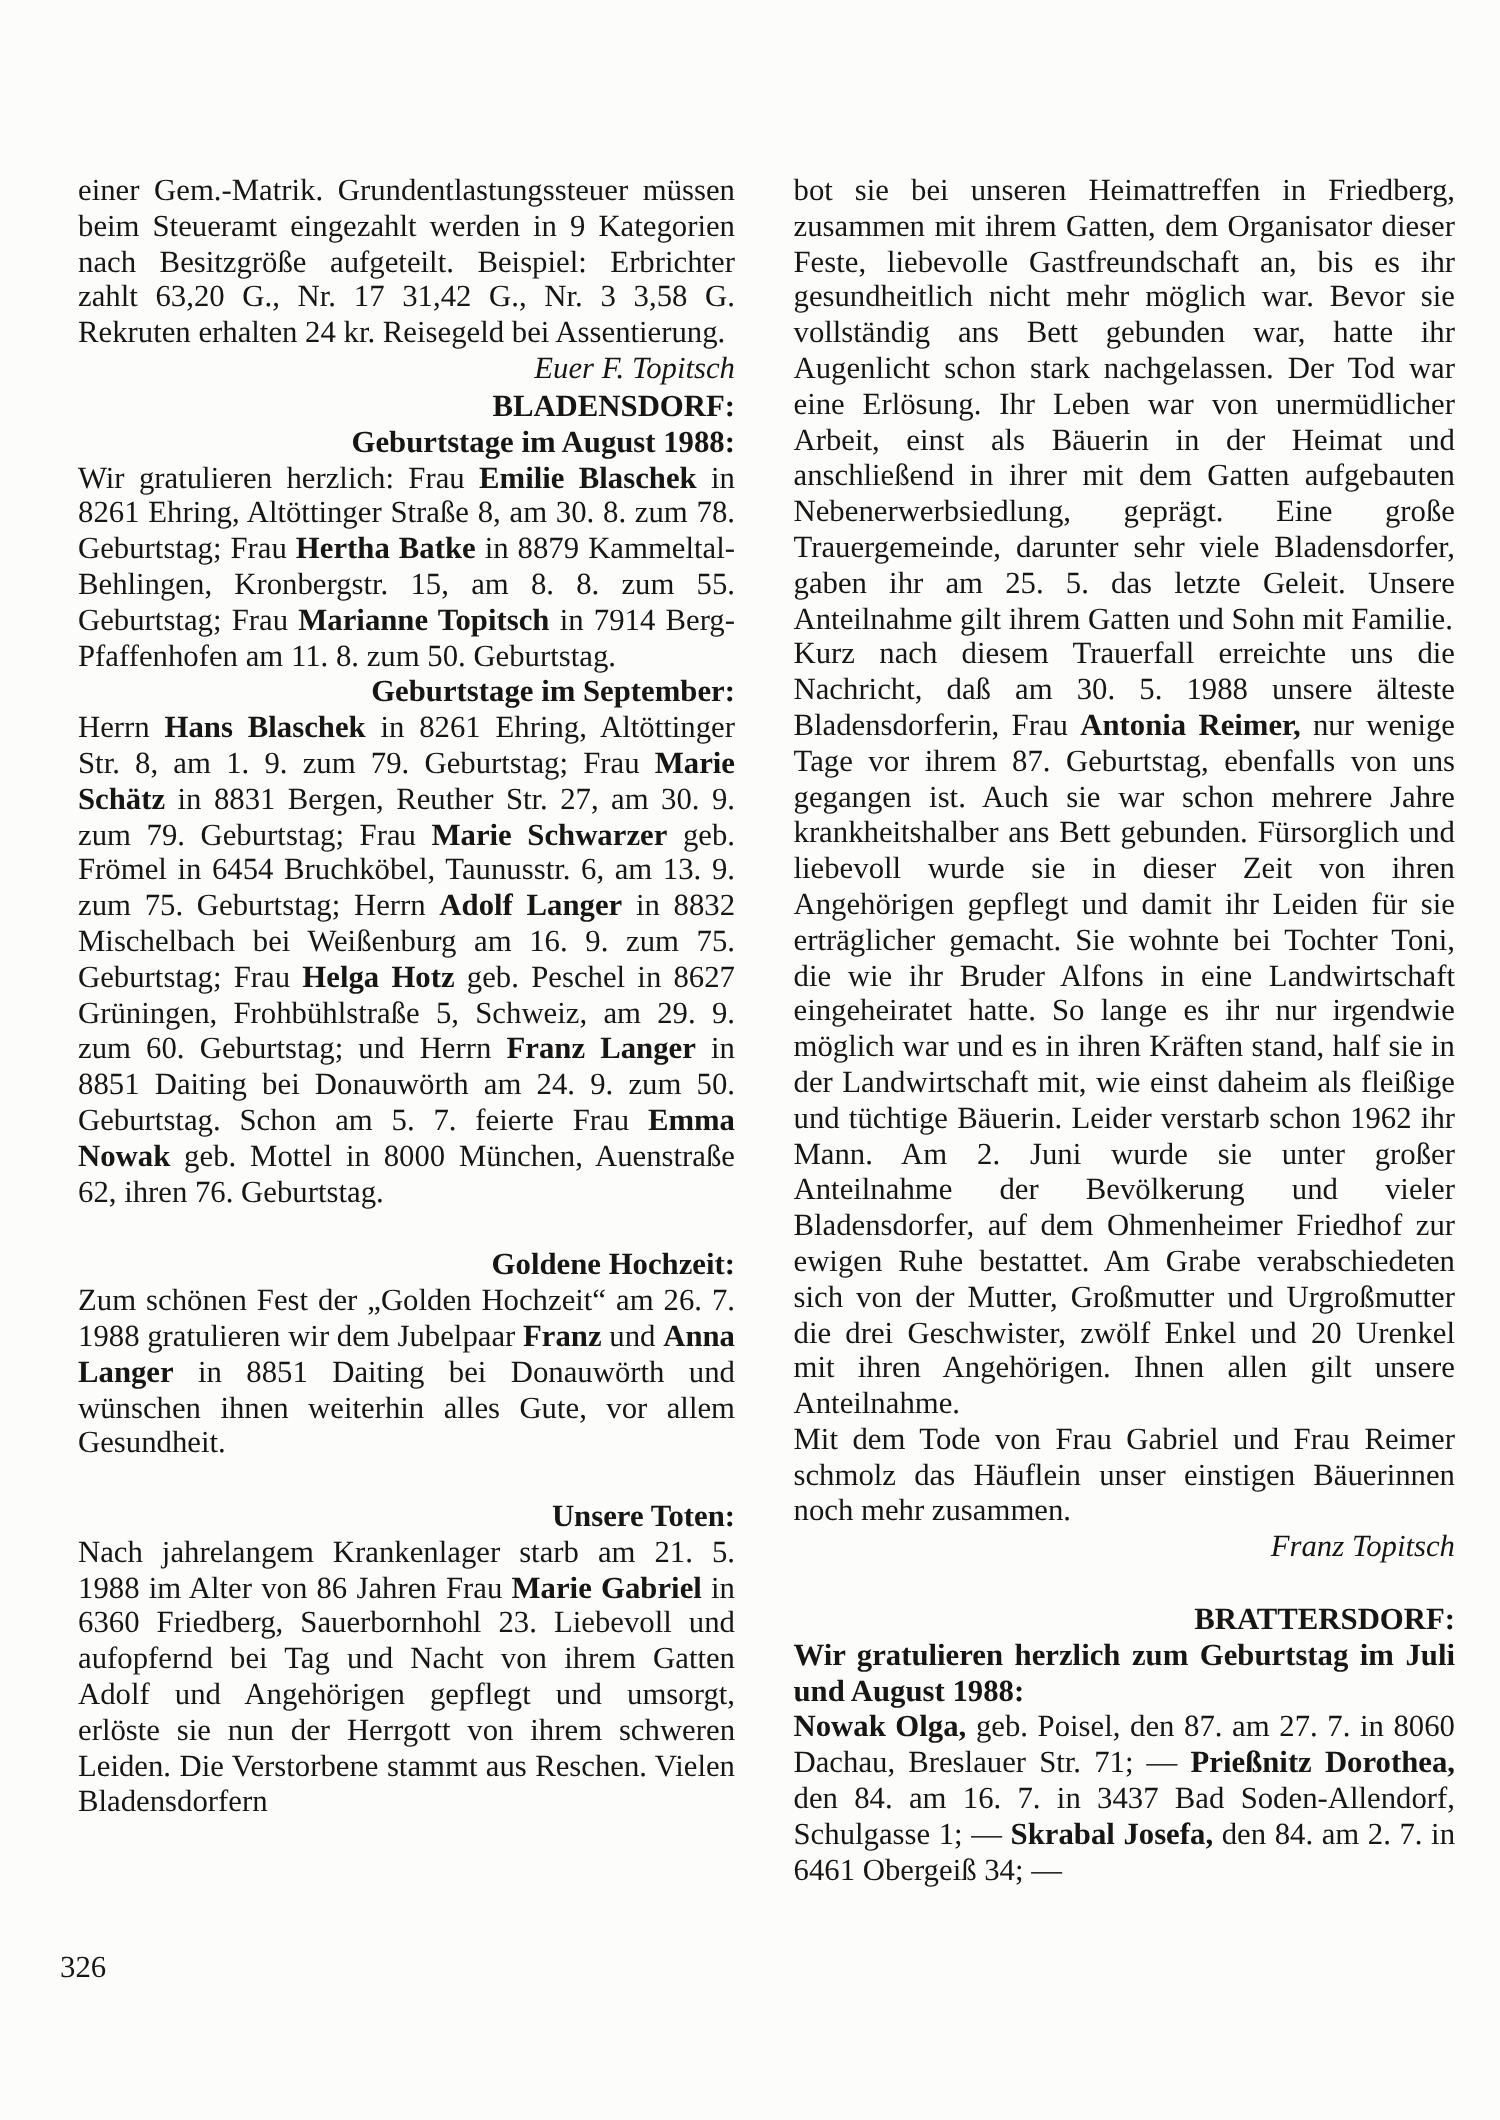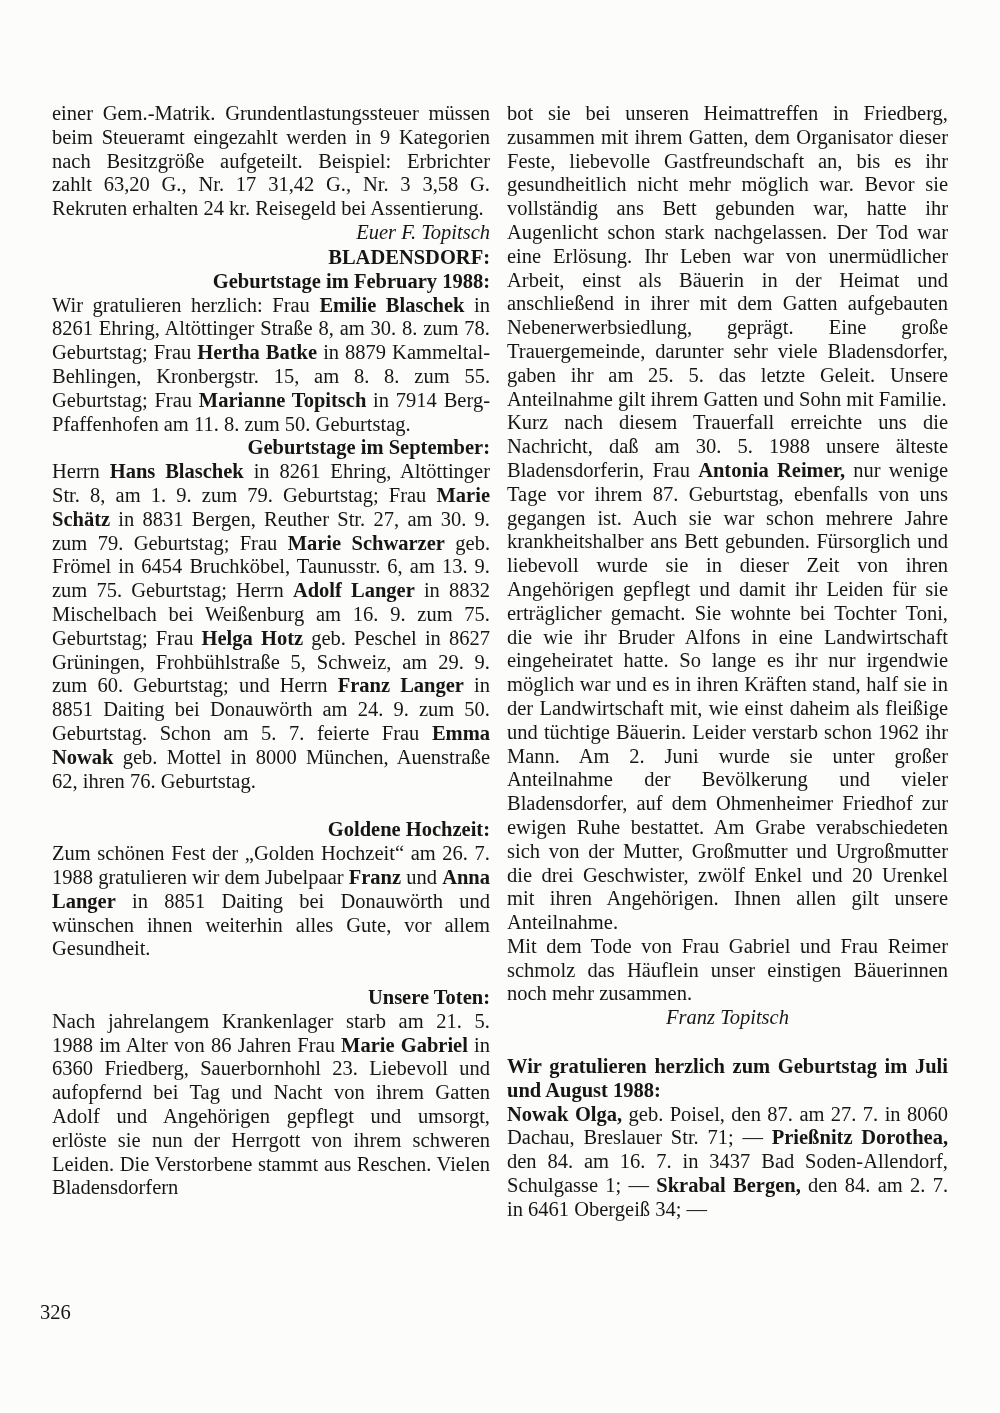--- a/index.html
+++ b/index.html
@@ -8,42 +8,42 @@
     height: 1413px;
     position: relative;
     background: #fcfcfb;
     color: #181614;
     font-family: "Liberation Serif", serif;
     overflow: hidden;
   }
   .columns {
     position: absolute;
     left: 52px;
-    top: 102px;
+    top: 116px;
     display: flex;
-    gap: 17px;
+    gap: 39px;
   }
   .col { width: 438px; }
   .col.right { width: 441px; }
   p.body, h2.heading {
     margin: 0;
     font-size: 20.5px;
     line-height: 23.8px;
     text-align: justify;
     hyphens: auto;
     font-weight: 400;
   }
   h2.heading { font-weight: 700; text-align: right; hyphens: none; }
   h2.heading.justified { text-align: justify; }
   .sig { float: right; font-style: italic; }
   p.sig-line {
     margin: 0;
     font-size: 20.5px;
     line-height: 23.8px;
-    text-align: center;
+    text-align: right;
     font-style: italic;
   }
   .gap { height: 25px; }
   .b { font-weight: 700; }
   .page-number {
     position: absolute;
     left: 40px;
     top: 1301px;
     font-size: 20.5px;
     line-height: 23.8px;
@@ -51,37 +51,38 @@
 </style>
 </head>
 <body>
 
 <main class="columns">
 
   <div class="col left">
     <p class="body"><span>einer Gem.-Matrik. Grundentlastungssteuer müssen beim Steueramt eingezahlt werden in 9 Kategorien nach Besitzgröße aufgeteilt. Beispiel: Erbrichter zahlt 63,20 G., Nr. 17 31,42 G., Nr. 3 3,58 G. Rekruten erhalten 24 kr. Reisegeld bei Assentierung. </span><span class="sig">Euer F. Topitsch</span></p>
     <div class="gap"></div>
     <h2 class="heading">BLADENSDORF:</h2>
-    <h2 class="heading">Geburtstage im February 1988:</h2>
+    <h2 class="heading">Geburtstage im August 1988:</h2>
     <p class="body"><span>Wir gratulieren herzlich: Frau </span><span class="b">Emilie Blaschek</span><span> in 8261 Ehring, Altöttinger Straße 8, am 30. 8. zum 78. Geburtstag; Frau </span><span class="b">Hertha Batke</span><span> in 8879 Kammeltal-Behlingen, Kronbergstr. 15, am 8. 8. zum 55. Geburtstag; Frau </span><span class="b">Marianne Topitsch</span><span> in 7914 Berg-Pfaffenhofen am 11. 8. zum 50. Geburtstag.</span></p>
     <h2 class="heading">Geburtstage im September:</h2>
     <p class="body"><span>Herrn </span><span class="b">Hans Blaschek</span><span> in 8261 Ehring, Altöttinger Str. 8, am 1. 9. zum 79. Geburtstag; Frau </span><span class="b">Marie Schätz</span><span> in 8831 Bergen, Reuther Str. 27, am 30. 9. zum 79. Geburtstag; Frau </span><span class="b">Marie Schwarzer</span><span> geb. Frömel in 6454 Bruchköbel, Taunusstr. 6, am 13. 9. zum 75. Geburtstag; Herrn </span><span class="b">Adolf Langer</span><span> in 8832 Mischelbach bei Weißenburg am 16. 9. zum 75. Geburtstag; Frau </span><span class="b">Helga Hotz</span><span> geb. Peschel in 8627 Grüningen, Frohbühlstraße 5, Schweiz, am 29. 9. zum 60. Geburtstag; und Herrn </span><span class="b">Franz Langer</span><span> in 8851 Daiting bei Donauwörth am 24. 9. zum 50. Geburtstag. Schon am 5. 7. feierte Frau </span><span class="b">Emma Nowak</span><span> geb. Mottel in 8000 München, Auenstraße 62, ihren 76. Geburtstag.</span></p>
     <div class="gap"></div>
     <h2 class="heading">Goldene Hochzeit:</h2>
     <p class="body"><span>Zum schönen Fest der „Golden Hochzeit“ am 26. 7. 1988 gratulieren wir dem Jubelpaar </span><span class="b">Franz</span><span> und </span><span class="b">Anna Langer</span><span> in 8851 Daiting bei Donauwörth und wünschen ihnen weiterhin alles Gute, vor allem Gesundheit.</span></p>
     <div class="gap"></div>
     <h2 class="heading">Unsere Toten:</h2>
     <p class="body"><span>Nach jahrelangem Krankenlager starb am 21. 5. 1988 im Alter von 86 Jahren Frau </span><span class="b">Marie Gabriel</span><span> in 6360 Friedberg, Sauerbornhohl 23. Liebevoll und aufopfernd bei Tag und Nacht von ihrem Gatten Adolf und Angehörigen gepflegt und umsorgt, erlöste sie nun der Herrgott von ihrem schweren Leiden. Die Verstorbene stammt aus Reschen. Vielen Bladensdorfern</span></p>
   </div>
 
   <div class="col right">
     <p class="body"><span>bot sie bei unseren Heimattreffen in Friedberg, zusammen mit ihrem Gatten, dem Organisator dieser Feste, liebevolle Gastfreundschaft an, bis es ihr gesundheitlich nicht mehr möglich war. Bevor sie vollständig ans Bett gebunden war, hatte ihr Augenlicht schon stark nachgelassen. Der Tod war eine Erlösung. Ihr Leben war von unermüdlicher Arbeit, einst als Bäuerin in der Heimat und anschließend in ihrer mit dem Gatten aufgebauten Nebenerwerbsiedlung, geprägt. Eine große Trauergemeinde, darunter sehr viele Bladensdorfer, gaben ihr am 25. 5. das letzte Geleit. Unsere Anteilnahme gilt ihrem Gatten und Sohn mit Familie.</span></p>
     <p class="body"><span>Kurz nach diesem Trauerfall erreichte uns die Nachricht, daß am 30. 5. 1988 unsere älteste Bladensdorferin, Frau </span><span class="b">Antonia Reimer,</span><span> nur wenige Tage vor ihrem 87. Geburtstag, ebenfalls von uns gegangen ist. Auch sie war schon mehrere Jahre krankheitshalber ans Bett gebunden. Fürsorglich und liebevoll wurde sie in dieser Zeit von ihren Angehörigen gepflegt und damit ihr Leiden für sie erträglicher gemacht. Sie wohnte bei Tochter Toni, die wie ihr Bruder Alfons in eine Landwirtschaft eingeheiratet hatte. So lange es ihr nur irgendwie möglich war und es in ihren Kräften stand, half sie in der Landwirtschaft mit, wie einst daheim als fleißige und tüchtige Bäuerin. Leider verstarb schon 1962 ihr Mann. Am 2. Juni wurde sie unter großer Anteilnahme der Bevölkerung und vieler Bladensdorfer, auf dem Ohmenheimer Friedhof zur ewigen Ruhe bestattet. Am Grabe verabschiedeten sich von der Mutter, Großmutter und Urgroßmutter die drei Geschwister, zwölf Enkel und 20 Urenkel mit ihren Angehörigen. Ihnen allen gilt unsere Anteilnahme.</span></p>
     <p class="body"><span>Mit dem Tode von Frau Gabriel und Frau Reimer schmolz das Häuflein unser einstigen Bäuerinnen noch mehr zusammen.</span></p>
     <p class="sig-line">Franz Topitsch</p>
     <div class="gap"></div>
+    <h2 class="heading">BRATTERSDORF:</h2>
     <h2 class="heading justified">Wir gratulieren herzlich zum Geburtstag im Juli und August 1988:</h2>
-    <p class="body"><span class="b">Nowak Olga,</span><span> geb. Poisel, den 87. am 27. 7. in 8060 Dachau, Breslauer Str. 71; — </span><span class="b">Prießnitz Dorothea,</span><span> den 84. am 16. 7. in 3437 Bad Soden-Allendorf, Schulgasse 1; — </span><span class="b">Skrabal Bergen,</span><span> den 84. am 2. 7. in 6461 Obergeiß 34; —</span></p>
+    <p class="body"><span class="b">Nowak Olga,</span><span> geb. Poisel, den 87. am 27. 7. in 8060 Dachau, Breslauer Str. 71; — </span><span class="b">Prießnitz Dorothea,</span><span> den 84. am 16. 7. in 3437 Bad Soden-Allendorf, Schulgasse 1; — </span><span class="b">Skrabal Josefa,</span><span> den 84. am 2. 7. in 6461 Obergeiß 34; —</span></p>
   </div>
 
 </main>
 
 <div class="page-number">326</div>
 
 </body></html>

